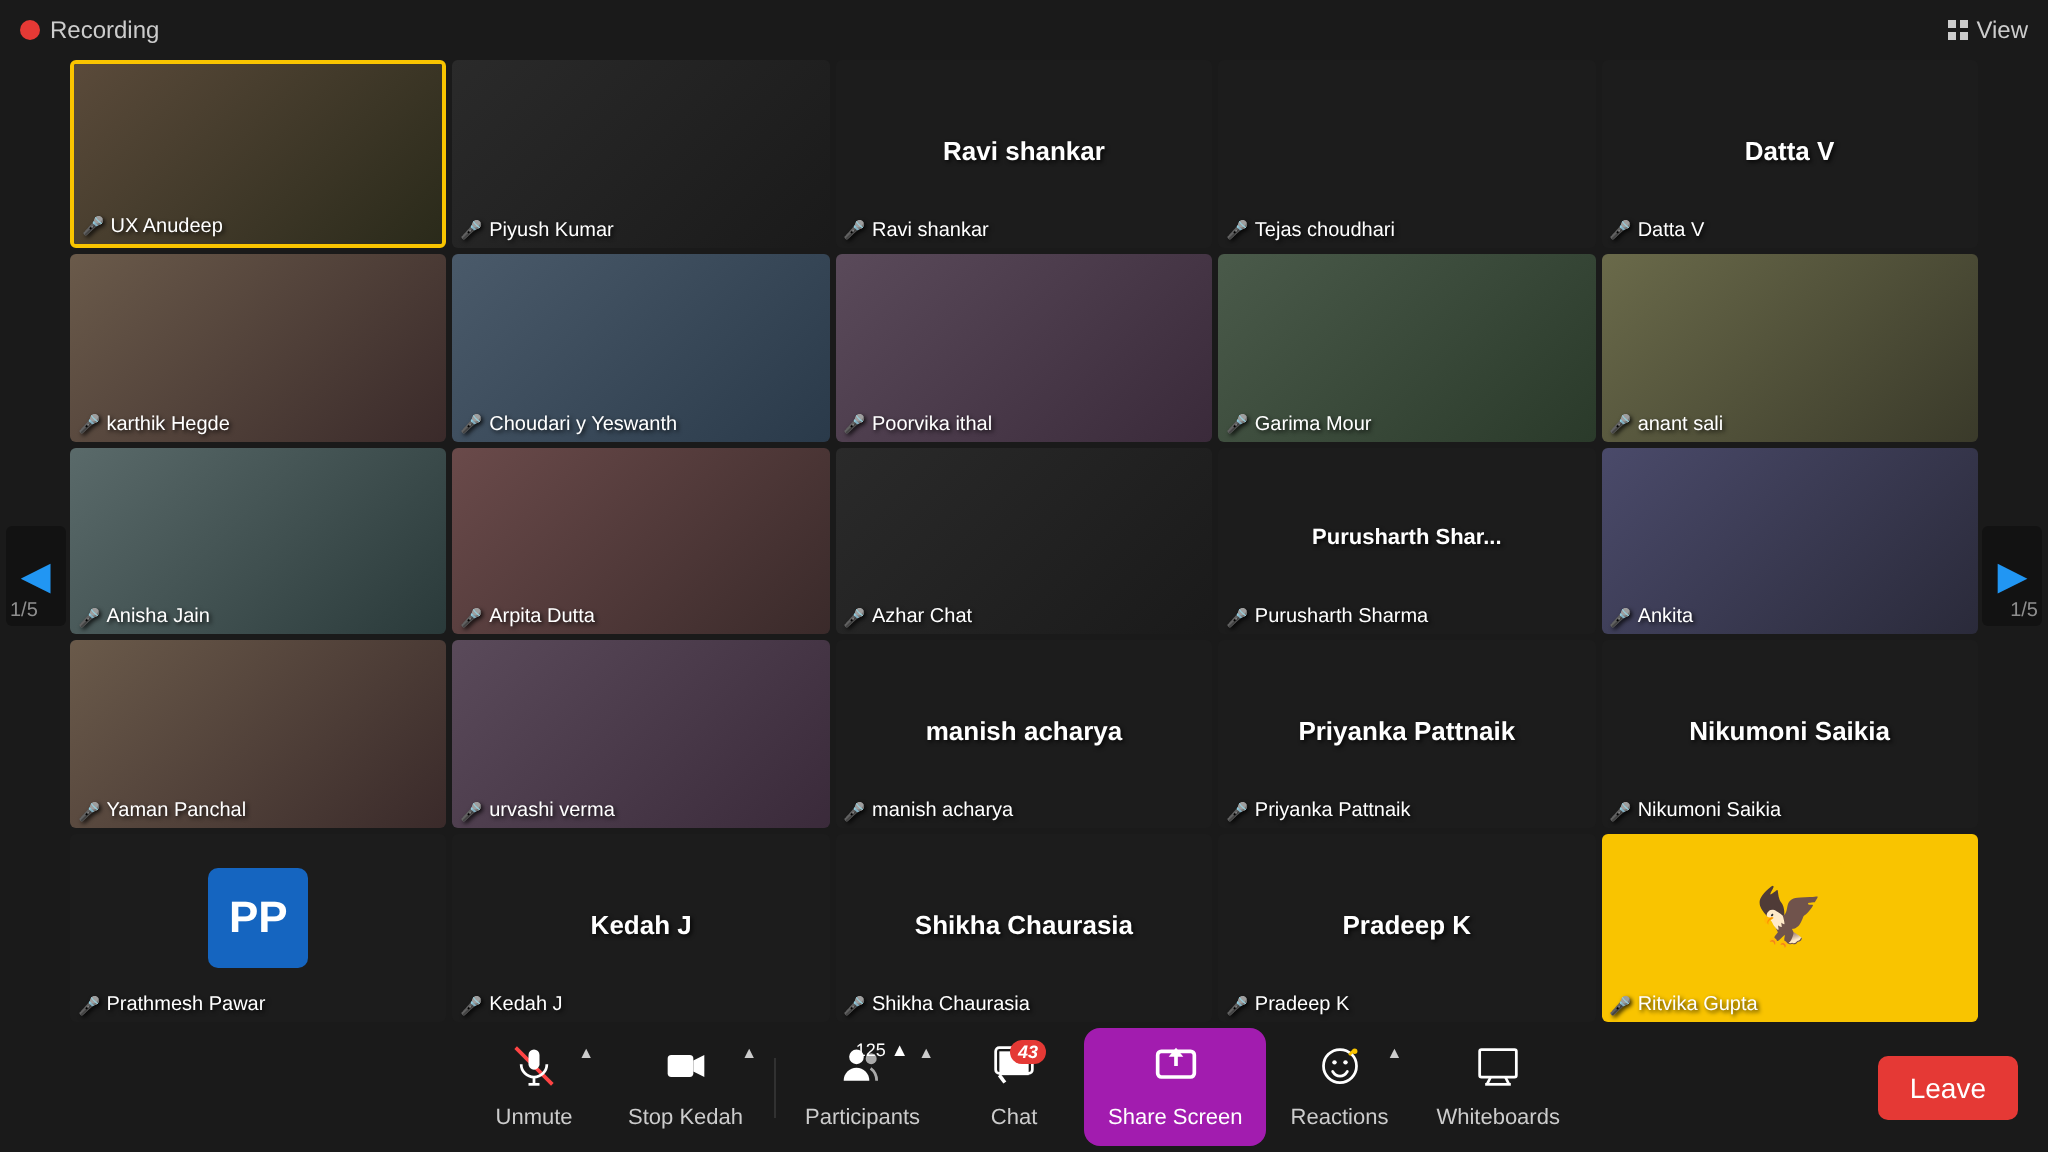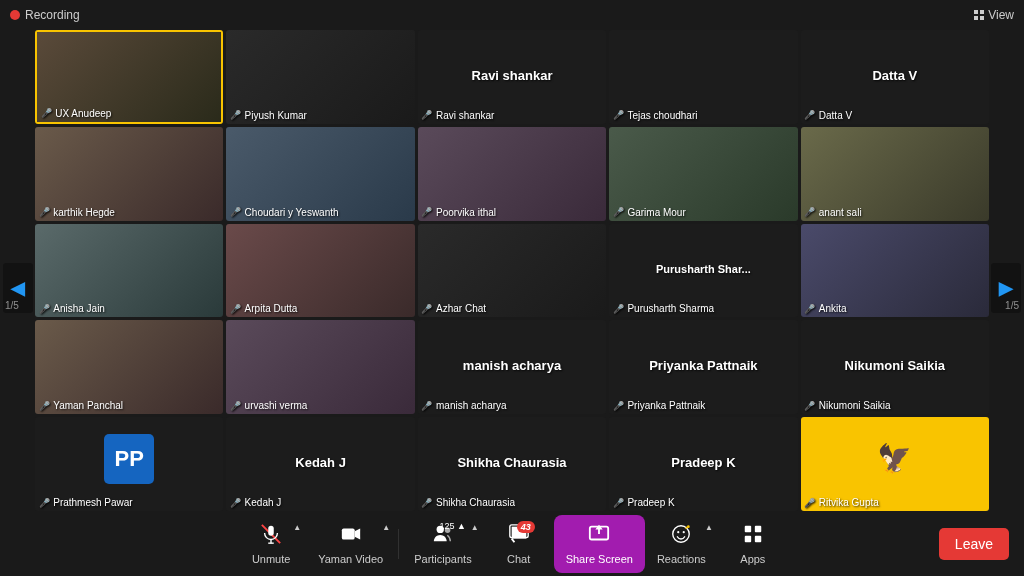--- a/index.html
+++ b/index.html
@@ -532,21 +532,21 @@
   </div>
 
   <div class="toolbar-item">
     <span class="toolbar-caret">▲</span>
     <div class="toolbar-icon">
       <svg width="22" height="22" viewBox="0 0 24 24" fill="#fff">
         <rect x="2" y="6" width="14" height="12" rx="2" fill="#fff"></rect>
         <polygon points="16,9 22,6 22,18 16,15" fill="#fff"></polygon>
       </svg>
     </div>
-    <span class="toolbar-label">Yaman Video</span>
+    <span class="toolbar-label">Stop Kedah</span>
   </div>
 
   <div class="toolbar-divider"></div>
 
   <div class="toolbar-item">
     <span class="toolbar-caret">▲</span>
     <div class="toolbar-icon" style="position:relative;">
       <svg width="22" height="22" viewBox="0 0 24 24" fill="#fff">
         <circle cx="9" cy="7" r="4" fill="#fff"></circle>
         <path d="M2 20c0-3.9 3.1-7 7-7s7 3.1 7 7" fill="#fff"></path>
@@ -589,32 +589,32 @@
         <circle cx="9" cy="10" r="1.2" fill="#fff"></circle>
         <circle cx="15" cy="10" r="1.2" fill="#fff"></circle>
         <path d="M8 15s1.5 2.5 4 2.5 4-2.5 4-2.5" stroke="#fff" stroke-width="1.5" fill="none" stroke-linecap="round"></path>
         <path d="M17 6l2-2" stroke="#f9c400" stroke-width="1.5"></path>
         <circle cx="20" cy="4" r="1.5" fill="#f9c400"></circle>
       </svg>
     </div>
     <span class="toolbar-label">Reactions</span>
   </div>
 
+
   <div class="toolbar-item">
     <div class="toolbar-icon">
-      <svg width="22" height="22" viewBox="0 0 24 24" fill="#fff">
-        <rect x="3" y="3" width="7" height="7" rx="1" fill="#fff"></rect>
-        <rect x="14" y="3" width="7" height="7" rx="1" fill="#fff"></rect>
-        <rect x="3" y="14" width="7" height="7" rx="1" fill="#fff"></rect>
-        <rect x="14" y="14" width="7" height="7" rx="1" fill="#fff"></rect>
+      <svg width="22" height="22" viewBox="0 0 24 24" fill="none">
+        <rect x="2" y="3" width="20" height="15" rx="1" stroke="#fff" stroke-width="1.5"></rect>
+        <line x1="8" y1="18" x2="6" y2="22" stroke="#fff" stroke-width="1.5"></line>
+        <line x1="16" y1="18" x2="18" y2="22" stroke="#fff" stroke-width="1.5"></line>
+        <line x1="5" y1="22" x2="19" y2="22" stroke="#fff" stroke-width="1.5"></line>
       </svg>
     </div>
-    <span class="toolbar-label">Apps</span>
-  </div>
-
+    <span class="toolbar-label">Whiteboards</span>
+  </div>
 
   <button class="leave-btn">Leave</button>
 
 </div>
 
 <style>
   
   #video-grid {
     grid-template-rows: repeat(5, 1fr);
   }

